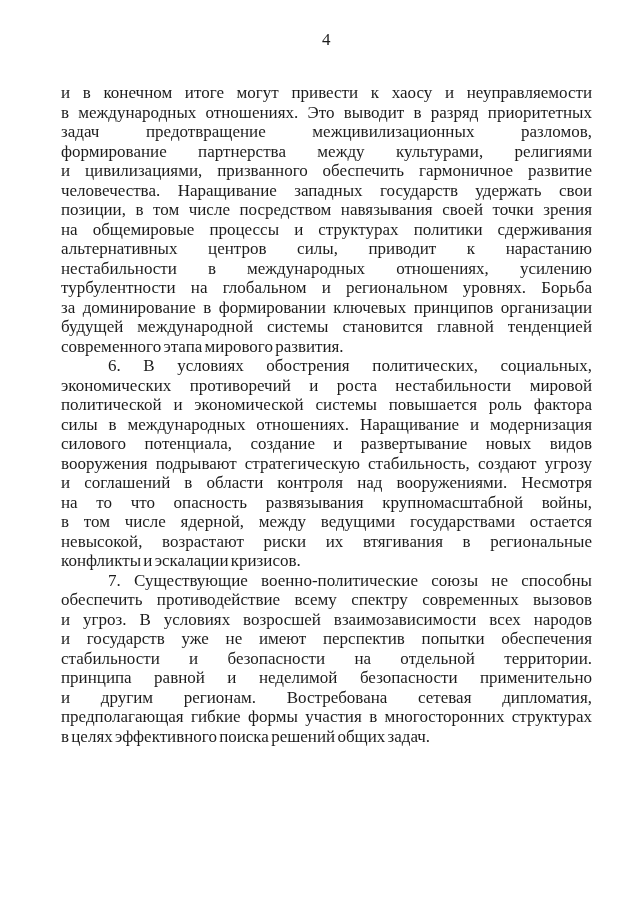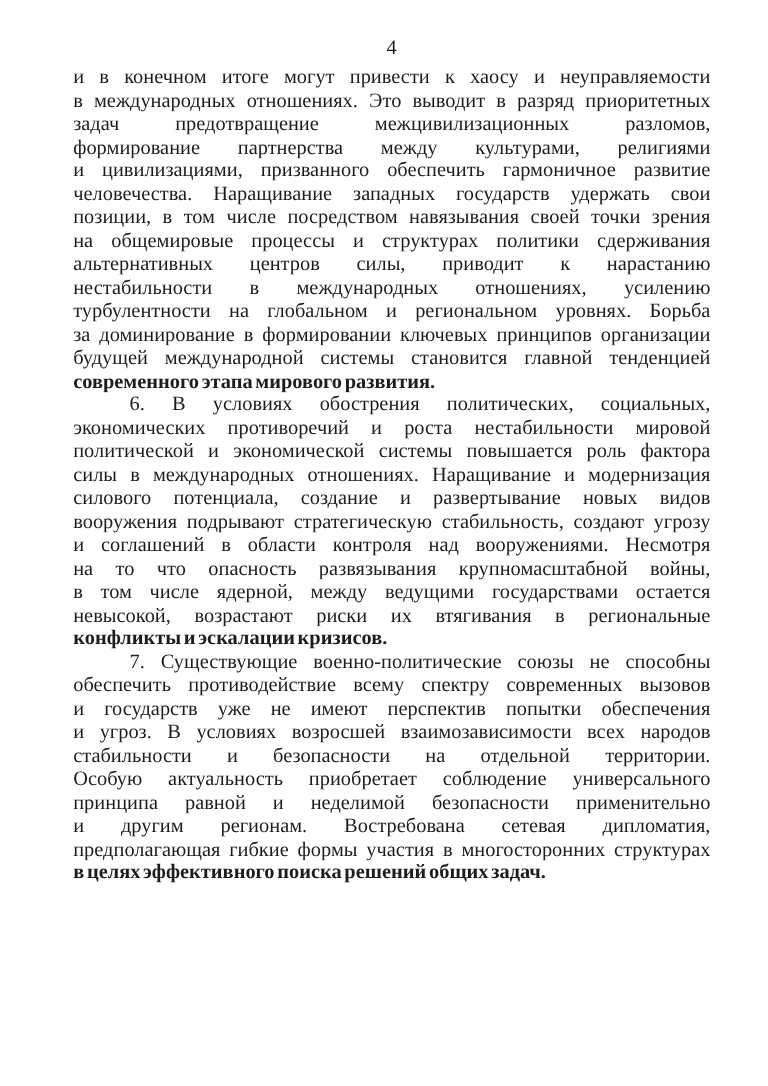--- a/index.html
+++ b/index.html
@@ -17,36 +17,35 @@
     background: #ffffff;
     padding: 31px 48px 0 61px;
   }
   .page-number {
     text-align: center;
     font-size: 17px;
     line-height: 17px;
     letter-spacing: 0.5px;
   }
   .text-block {
-    margin-top: 6px;
+    margin-top: 35px;
     width: 531px;
   }
   .line {
     font-size: 17px;
     line-height: 19.5px;
     height: 19.5px;
     word-spacing: -2px;
     text-align: justify;
     text-align-last: justify;
     white-space: normal;
     overflow: hidden;
   }
   .line.left {
     text-align-last: left;
-    font-weight: bold;
   }
   .line.indent {
     text-indent: 47px;
   }
 </style>
 </head>
 <body>
 
 <div class="page">
   <div class="page-number">4</div>
@@ -71,22 +70,21 @@
       <div class="line">силы в международных отношениях. Наращивание и модернизация</div>
       <div class="line">силового потенциала, создание и развертывание новых видов</div>
       <div class="line">вооружения подрывают стратегическую стабильность, создают угрозу</div>
       <div class="line">и соглашений в области контроля над вооружениями. Несмотря</div>
       <div class="line">на то что опасность развязывания крупномасштабной войны,</div>
       <div class="line">в том числе ядерной, между ведущими государствами остается</div>
       <div class="line">невысокой, возрастают риски их втягивания в региональные</div>
       <div class="line left">конфликты и эскалации кризисов.</div>
       <div class="line indent">7. Существующие военно-политические союзы не способны</div>
       <div class="line">обеспечить противодействие всему спектру современных вызовов</div>
+      <div class="line">и угроз. В условиях возросшей взаимозависимости всех народов</div>
       <div class="line">и государств уже не имеют перспектив попытки обеспечения</div>
-      <div class="line">и угроз. В условиях возросшей взаимозависимости всех народов</div>
       <div class="line">стабильности и безопасности на отдельной территории.</div>
-      <div class="line">Особую актуальность приобретает соблюдение универсального</div>
       <div class="line">принципа равной и неделимой безопасности применительно</div>
       <div class="line">и другим регионам. Востребована сетевая дипломатия,</div>
       <div class="line">предполагающая гибкие формы участия в многосторонних структурах</div>
       <div class="line left">в целях эффективного поиска решений общих задач.</div>
     </div>
 </div>
 
 </body></html>

